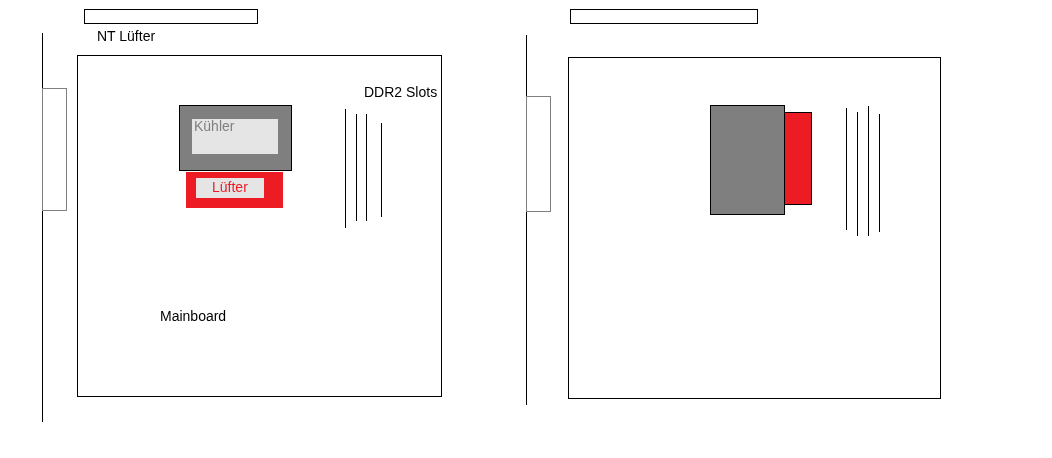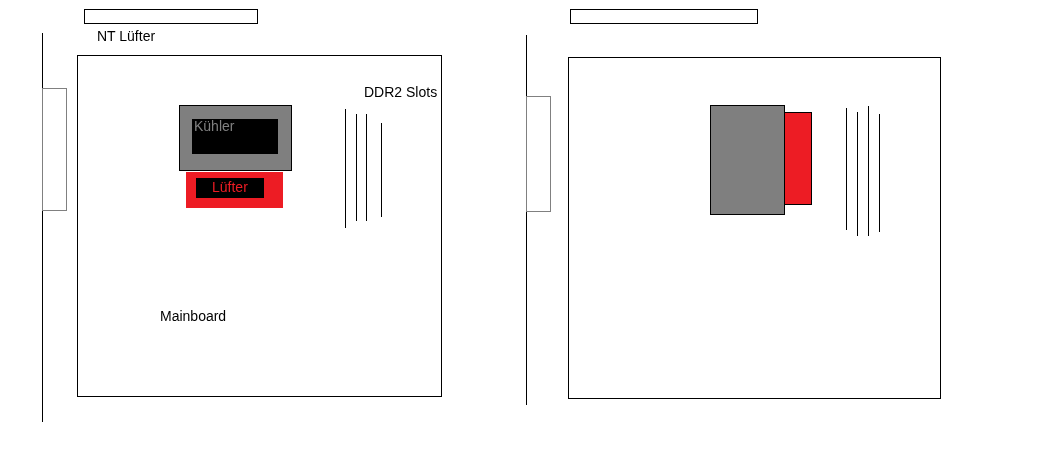--- a/index.html
+++ b/index.html
@@ -28,21 +28,21 @@
     font-size: 14px;
     line-height: 13px;
     color: #000000;
     white-space: nowrap;
   }
   .cooler-fill { background: var(--cooler-gray, #7f7f7f); }
   .fan-fill { background: var(--fan-red, #ed1c24); }
   .inner-white {
     position: absolute;
     box-sizing: border-box;
-    background: #000000;
+    background: #e5e5e5;
   }
   .inner-white .label { position: static; display: block; padding: 1px 0 0 2px; }
   .label.gray { color: var(--cooler-label-gray, #808080); }
   .label.red { color: var(--fan-red, #ed1c24); padding-left: 16px; }
 
   
   .l-psu-box   { left: 84px;  top: 9px;   width: 174px; height: 15px; }
   .l-nt-label  { left: 97px;  top: 30px; }
   .l-case-line { left: 42px;  top: 33px;  height: 389px; }
   .l-bracket   { left: 42px;  top: 88px;  width: 25px;  height: 123px; }

